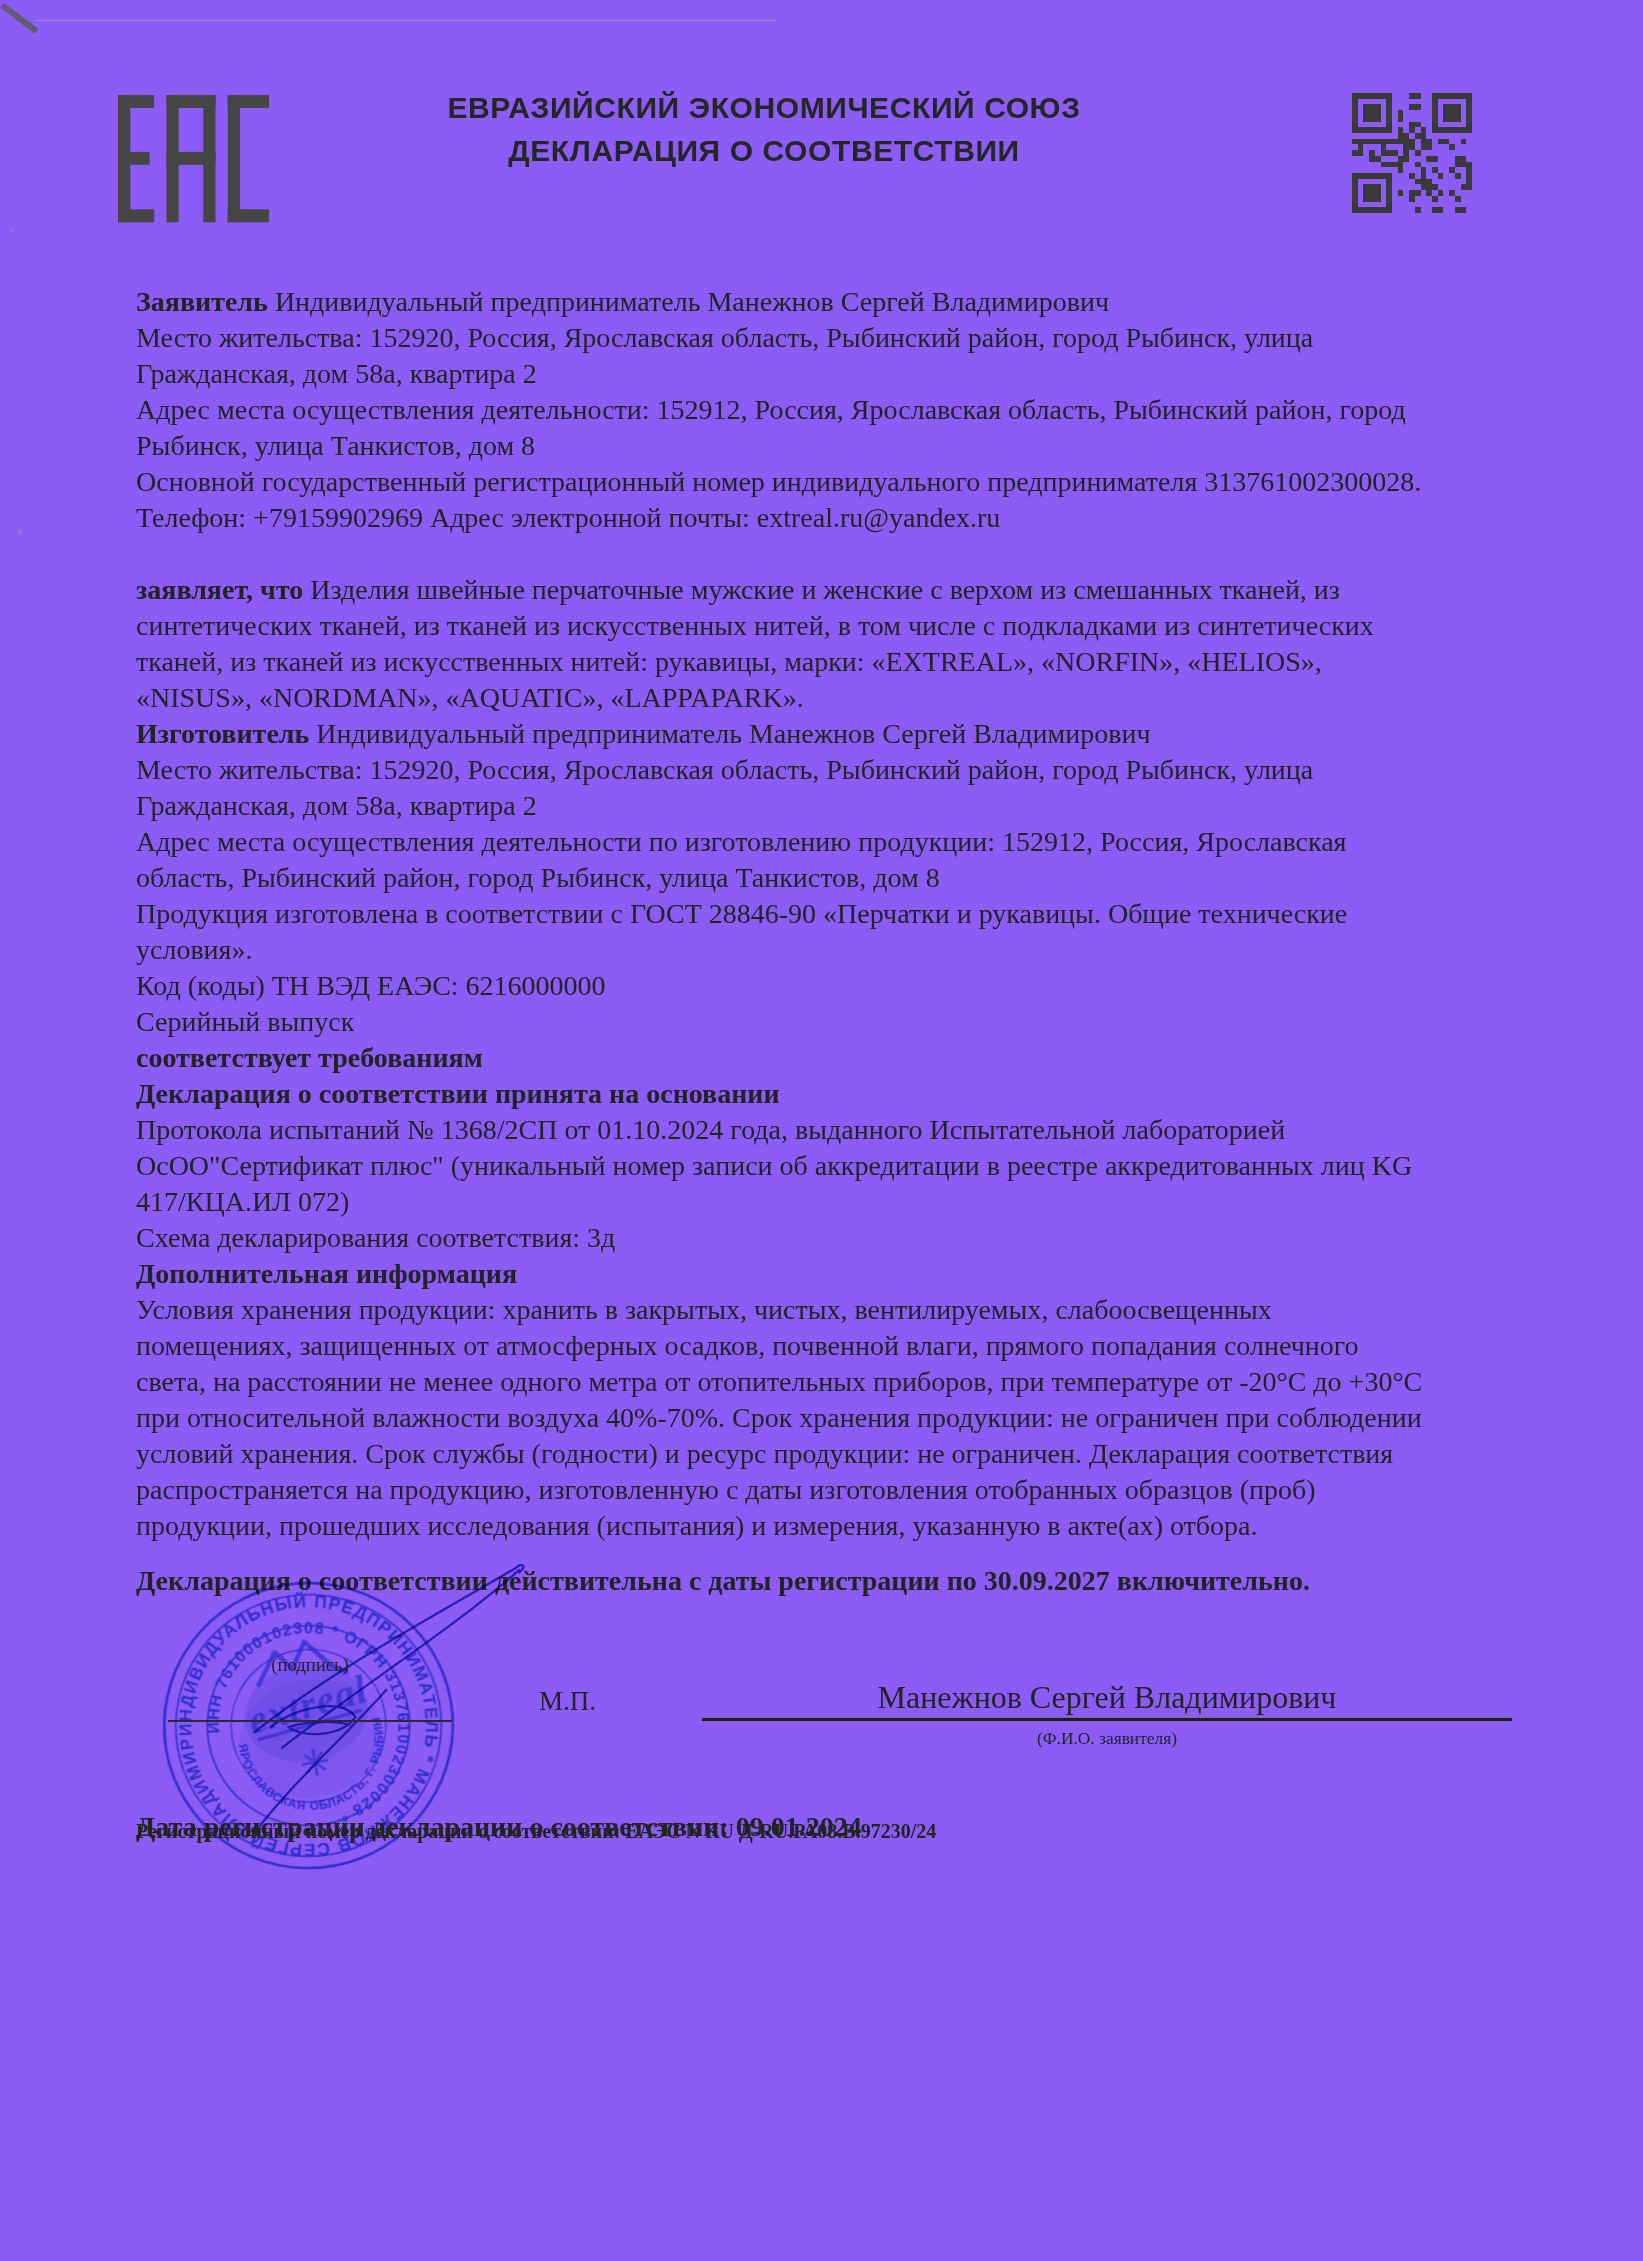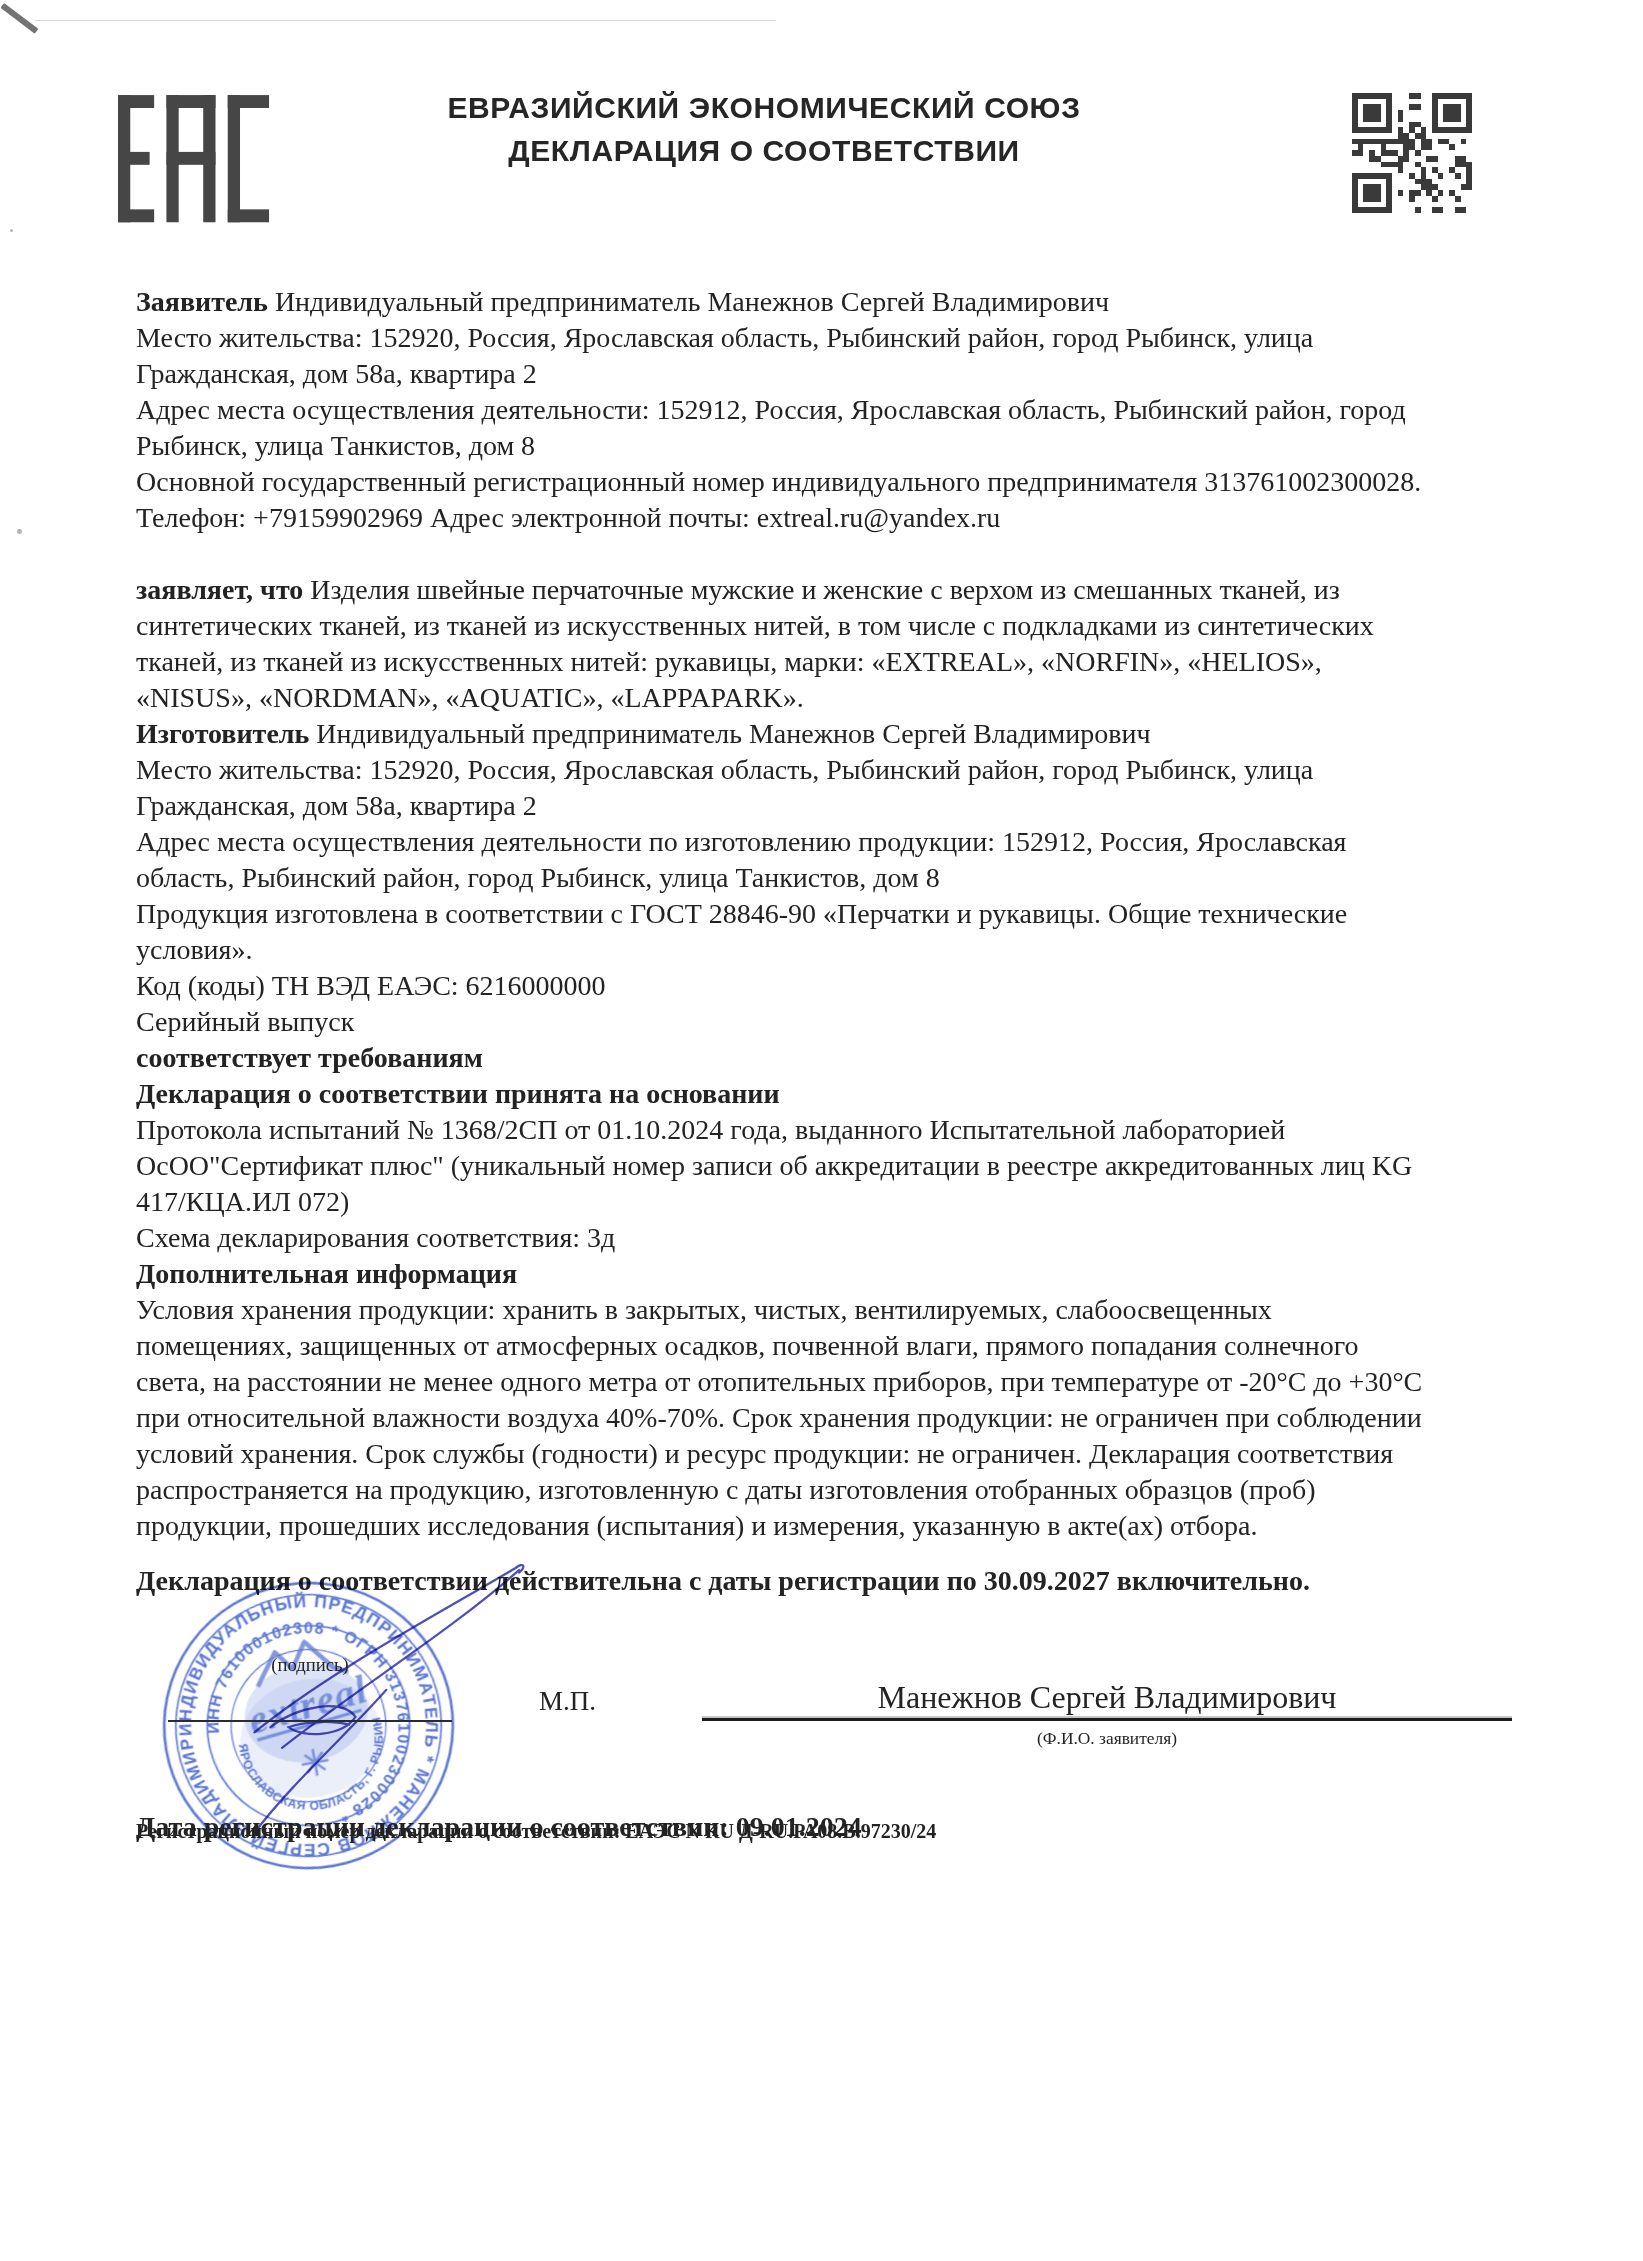--- a/index.html
+++ b/index.html
@@ -1,18 +1,18 @@
 <!DOCTYPE html>
 <html style="font-size:10.3px"><head>
 <meta charset="utf-8">
 <style>
   html,body{margin:0;padding:0;background:#e8e8e8;}
   #page{
     position:relative; width:1644px; height:2261px;
-    background:#ffffff; overflow:hidden;
+    background:#8b5cf6; overflow:hidden;
     font-family:"Liberation Serif","DejaVu Serif",serif;
     color:#232323;
   }
   
   .top-hairline{position:absolute;left:35px;top:20px;width:741px;height:1.3px;background:#b9b4ae;opacity:.55;}
   .corner-mark{position:absolute;left:3.9px;top:2.6px;width:43px;height:5.8px;background:#5a5a5a;transform:rotate(37deg);transform-origin:0 0;border-radius:1.3px;opacity:.85;}
   .speck{position:absolute;width:4.5px;height:4.5px;border-radius:50%;background:#8d8d8d;opacity:.65;}
 
   
   .eac{position:absolute;left:118px;top:95px;}

